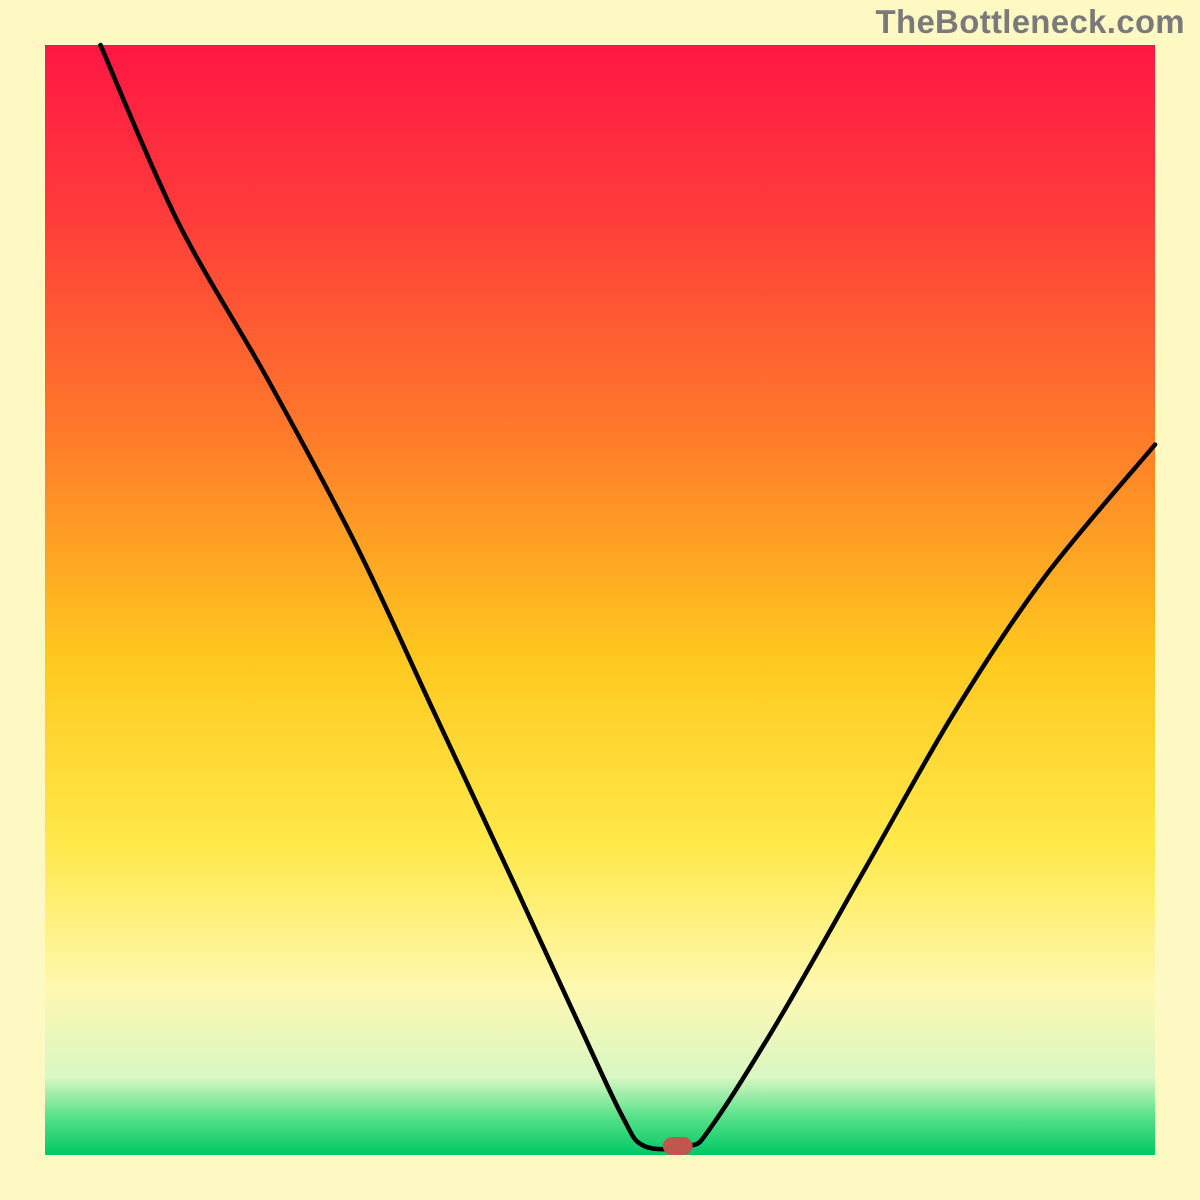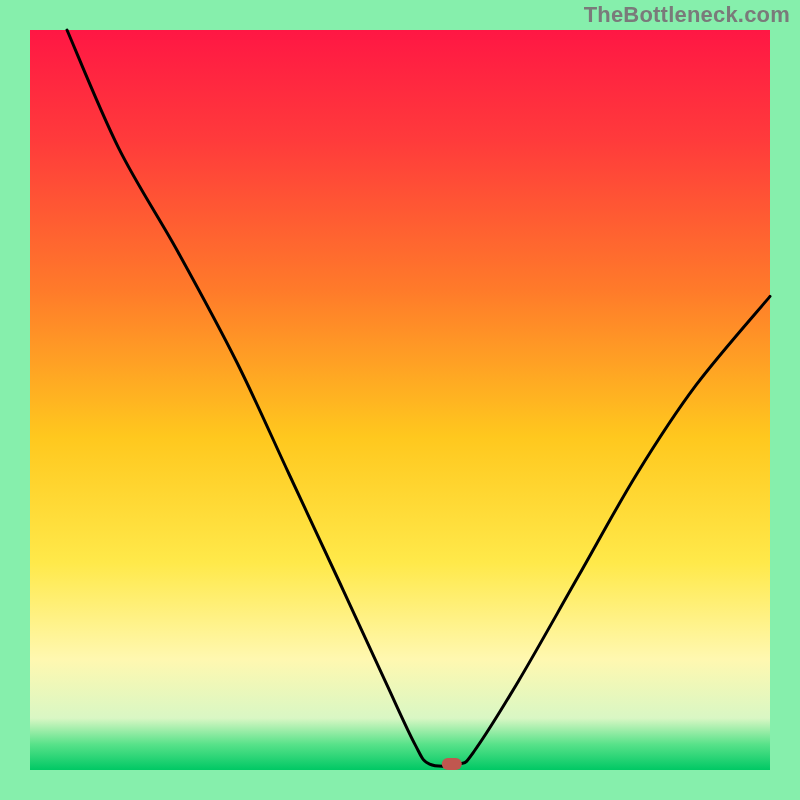--- a/index.html
+++ b/index.html
@@ -9,21 +9,21 @@
     height: 800px;
     background: #000;
     overflow: hidden;
   }
   .frame {
     position: absolute;
     left: 0;
     top: 0;
     width: 800px;
     height: 800px;
-    background: #86efac;
+    background: #fef9c3;
   }
   .watermark {
     position: absolute;
     top: 2px;
     right: 10px;
     font-family: Arial, Helvetica, sans-serif;
     font-size: 22px;
     font-weight: 600;
     color: #7a7a7a;
     letter-spacing: 0.2px;

